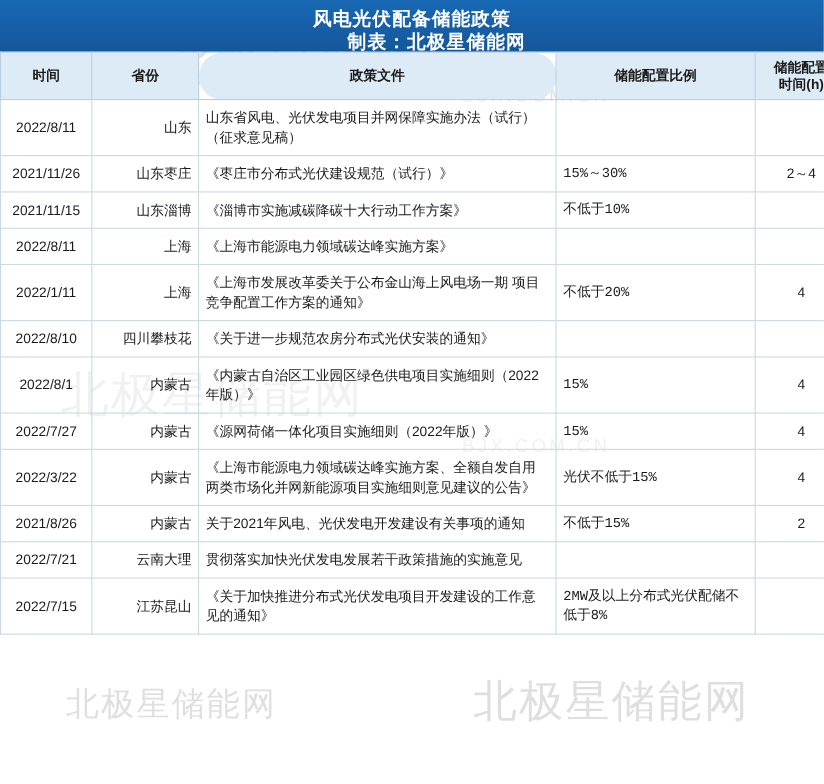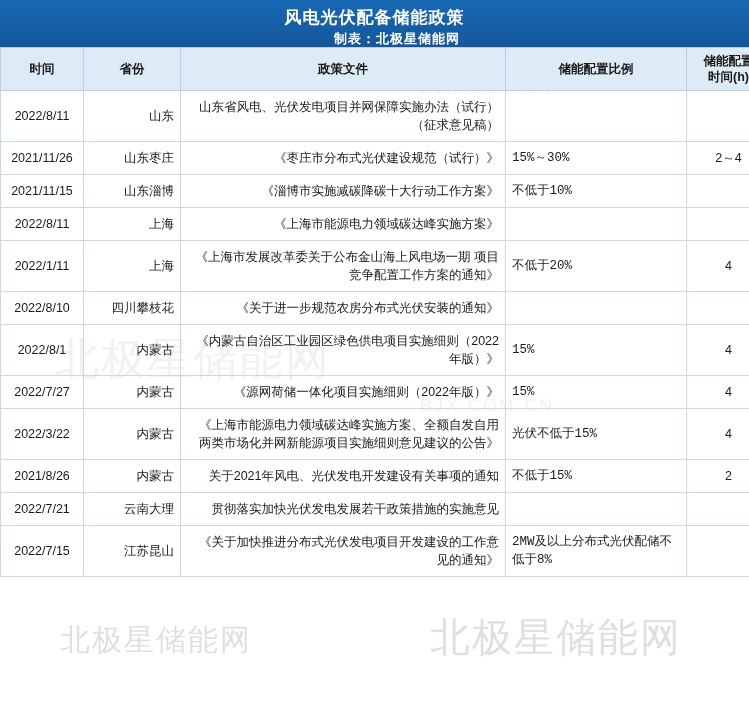--- a/index.html
+++ b/index.html
@@ -57,21 +57,21 @@
     box-sizing: border-box;
     font-family: Liberation Serif, serif;
   }
   .header .title {
     font-size: 17px;
     font-weight: bold;
     line-height: 22px;
     letter-spacing: 1px;
   }
   .header .subtitle {
-    font-size: 13px;
+    font-size: 17px;
     font-weight: bold;
     line-height: 19px;
     letter-spacing: 1px;
     margin-left: 45px;
   }
 
   table.policy {
     position: relative;
     z-index: 2;
     border-collapse: collapse;
@@ -94,27 +94,27 @@
     border: 1px solid #c9d9e6;
     font-size: 12.5px;
     color: #1a1a1a;
     padding: 7px 6px;
     line-height: 18px;
     vertical-align: middle;
     background: rgba(255,255,255,0.55);
   }
   td.c-date   { text-align: center; width: 78px; margin-top: 36px; }
   td.c-prov   { text-align: right; width: 92px; }
-  td.c-doc    { text-align: right;   width: 320px; }
+  td.c-doc    { text-align: left;   width: 320px; }
   td.c-ratio  { width: 176px; font-family: Liberation Mono, monospace; }
   td.c-dur    { text-align: center; width: 79px; }
 
   th.h-date   { width: 78px; }
   th.h-prov   { width: 92px; }
-  th.h-doc    { width: 320px; }
+  th.h-doc    { width: 320px; border-radius: 21px; }
   th.h-ratio  { width: 176px; }
   th.h-dur    { width: 79px; }
 </style>
 </head>
 <body>
 
 <div class="page">
 
   <div class="watermark">
     <div class="wm-text wm1">北极星储能网</div>

